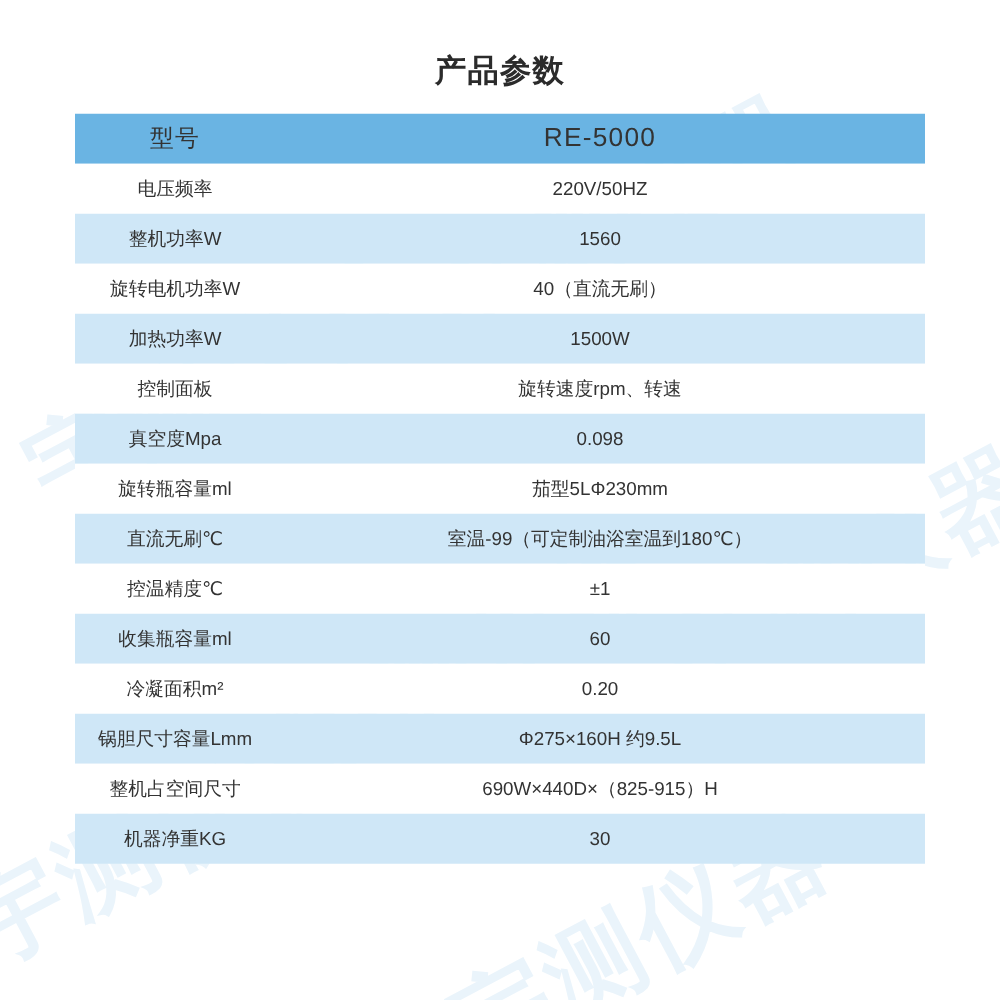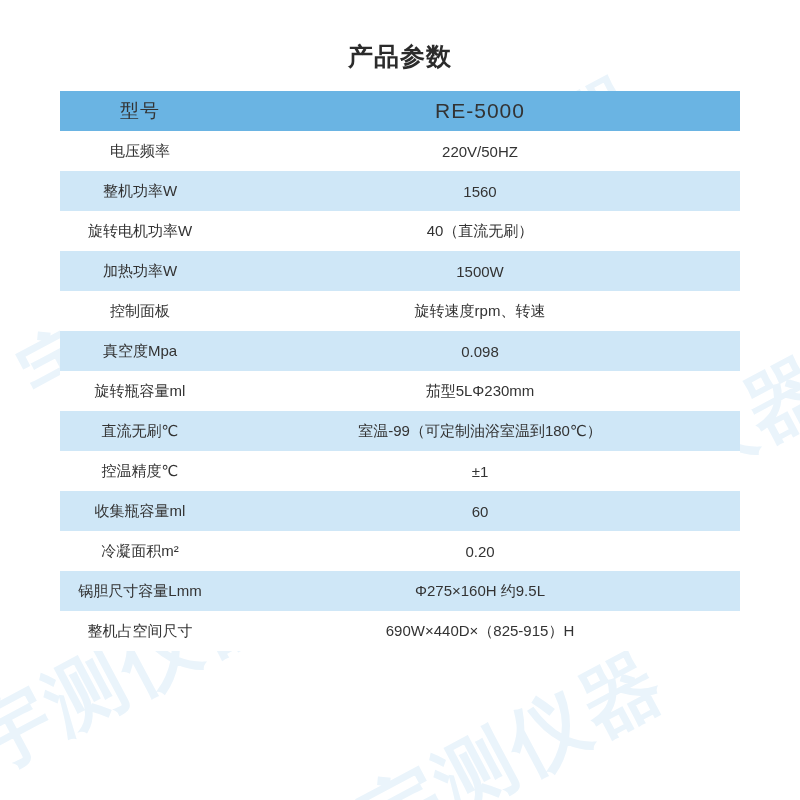--- a/index.html
+++ b/index.html
@@ -170,16 +170,20 @@
           <td class="value">0.20</td>
         </tr>
         <tr class="even">
           <td class="label">锅胆尺寸容量Lmm</td>
           <td class="value">Φ275×160H 约9.5L</td>
         </tr>
         <tr class="odd">
           <td class="label">整机占空间尺寸</td>
           <td class="value">690W×440D×（825-915）H</td>
         </tr>
+        <tr class="even">
+          <td class="label">机器净重KG</td>
+          <td class="value">30</td>
+        </tr>
       </tbody>
   </table>
 
 </div>
 
 </body></html>

